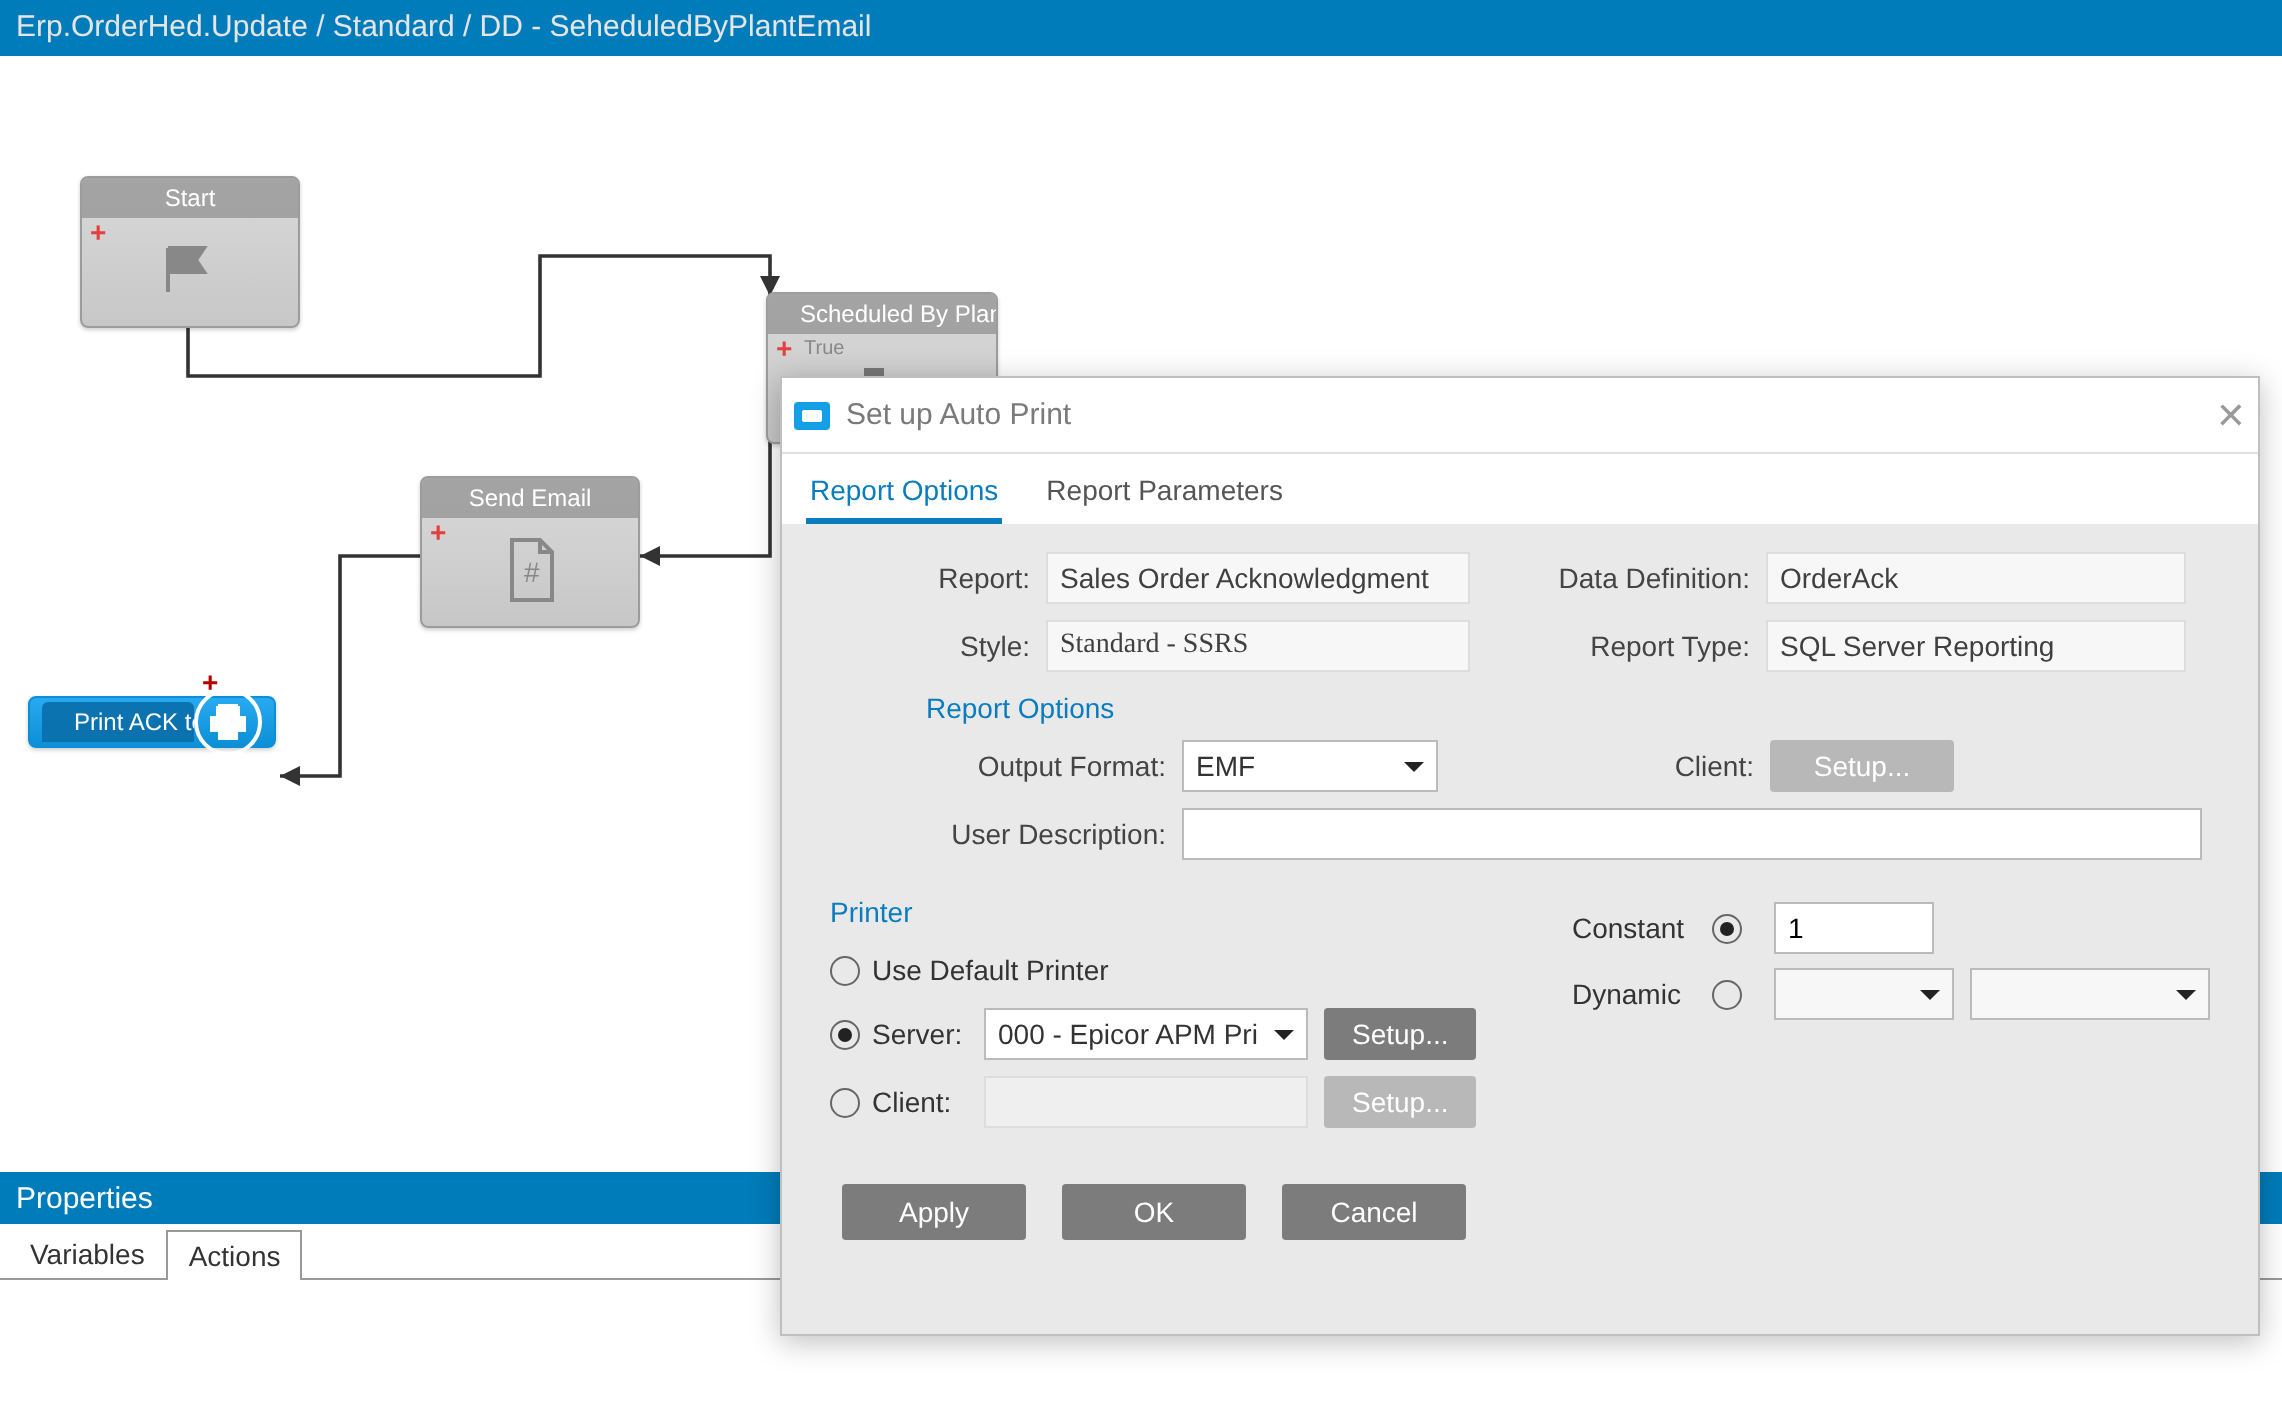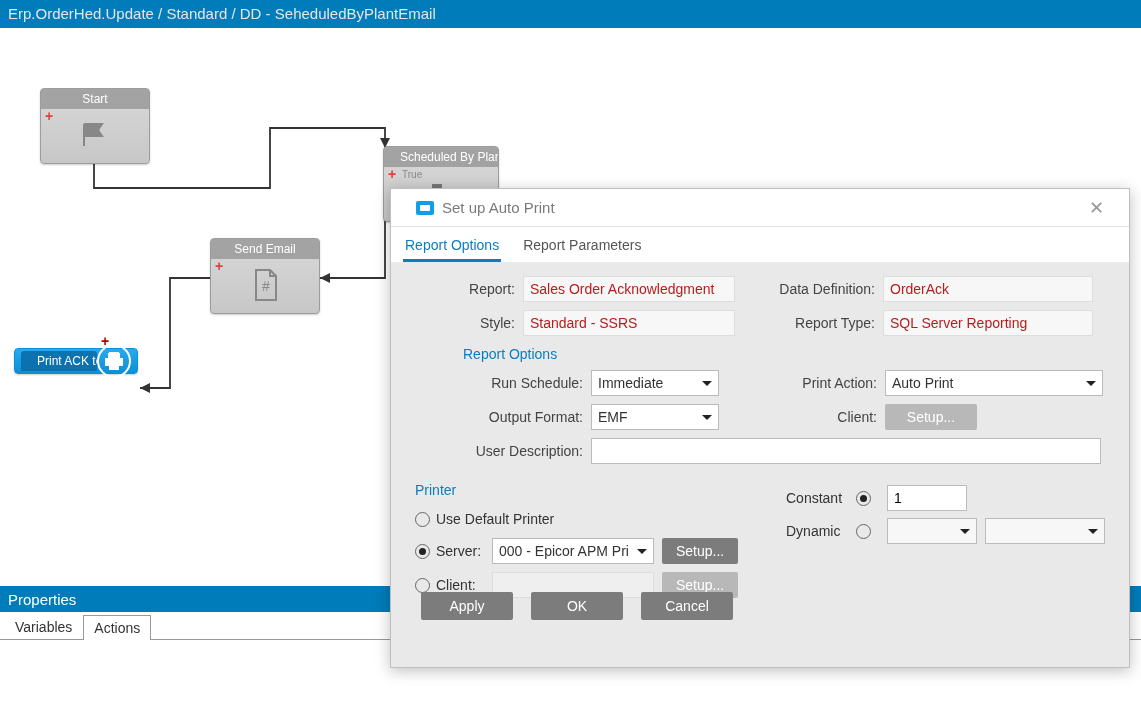--- a/index.html
+++ b/index.html
@@ -22,33 +22,33 @@
   .node .icon { width:34px; height:34px; border:2px solid #888; border-radius:50%; display:flex; align-items:center; justify-content:center; }
   .node.sel .icon { border-color:#fff; }
 
   .properties-hdr { background:#007cba; color:#fff; height:24px; line-height:24px; padding:0 8px; font-size:15px; }
   .tabs { display:flex; align-items:flex-end; height:28px; border-bottom:1px solid #999; padding-left:4px; }
   .tabs .tab { padding:4px 10px; border:1px solid transparent; border-bottom:none; font-size:14px; cursor:pointer; }
   .tabs .tab.active { border-color:#999; background:#fff; position:relative; top:1px; }
 
   
   .dialog { position:absolute; left:390px; top:188px; width:740px; height:480px; background:#e9e9e9; border:1px solid #bfbfbf; box-shadow:0 3px 14px rgba(0,0,0,0.25); }
-  .dlg-title { height:38px; display:flex; align-items:center; padding:0 25px; background:#fff; border-bottom:1px solid #e0e0e0; font-size:15px; color:#7a7a7a; }
+  .dlg-title { height:38px; display:flex; align-items:center; padding:0 6px; background:#fff; border-bottom:1px solid #e0e0e0; font-size:15px; color:#7a7a7a; }
   .dlg-title .win-icon { width:18px; height:14px; background:#129fe6; border-radius:2px; margin-right:8px; position:relative; }
   .dlg-title .win-icon::after { content:""; position:absolute; left:4px; right:4px; top:4px; bottom:4px; background:#fff; border-radius:1px; }
   .dlg-title .x { margin-left:auto; font-size:18px; color:#999; cursor:pointer; font-weight:200; }
 
   .dlg-tabs { display:flex; gap:20px; padding:4px 12px 0; background:#fff; }
   .dlg-tabs .t { padding:6px 2px; color:#555; font-size:14px; cursor:pointer; }
   .dlg-tabs .t.active { color:#0a7dbf; border-bottom:3px solid #0a7dbf; }
   .dlg-body { padding:10px 24px 10px 24px; background:#e9e9e9; height:370px; position:relative; }
 
   .row { display:flex; align-items:center; height:34px; }
   .lbl { text-align:right; color:#444; font-size:14px; }
-  .val { background:#f7f7f7; border:1px solid #ddd; height:26px; line-height:24px; padding:0 6px; color:#b91c1c; font-size:14px; }
+  .val { background:#f7f7f7; border:1px solid #ddd; height:26px; line-height:24px; padding:0 6px; color:#404040; font-size:14px; }
   .sel  { background:#fff; border:1px solid #bbb; height:26px; line-height:24px; padding:0 6px; font-size:14px; display:flex; align-items:center; justify-content:space-between; cursor:pointer; }
   .sel .caret { border:5px solid transparent; border-top-color:#222; margin-top:5px; }
   .inp { background:#fff; border:1px solid #bbb; height:26px; padding:0 6px; font-size:14px; }
   .section-lbl { color:#0a7dbf; font-size:14px; }
   .btn { background:#7c7c7c; color:#fff; height:26px; padding:0 14px; border:none; border-radius:2px; font-size:14px; cursor:pointer; }
   .btn.dis { background:#b8b8b8; }
   .btn.big { height:28px; width:92px; }
   .radio { width:15px; height:15px; border:1px solid #666; border-radius:50%; display:inline-flex; align-items:center; justify-content:center; margin-right:6px; cursor:pointer; }
   .radio.on::after { content:""; width:7px; height:7px; background:#222; border-radius:50%; }
   .dlg-buttons { position:absolute; left:0; right:0; bottom:12px; display:flex; gap:18px; padding-left:30px;align-items:flex-end; }
@@ -146,39 +146,27 @@
 
     <div class="row">
       <div class="lbl" style="width:100px;">Report:</div>
       <div class="val" style="width:212px; margin-left:8px;">Sales Order Acknowledgment</div>
       <div class="lbl" style="width:140px;">Data Definition:</div>
       <div class="val" style="width:210px; margin-left:8px;">OrderAck</div>
     </div>
 
     <div class="row">
       <div class="lbl" style="width:100px;">Style:</div>
-      <div class="val" style="width:212px; margin-left:8px;">Standard - SSRS</div>
+      <div class="val" style="width:212px; margin-left:8px;font-family:Liberation Serif, serif;">Standard - SSRS</div>
       <div class="lbl" style="width:140px;">Report Type:</div>
       <div class="val" style="width:210px; margin-left:8px;">SQL Server Reporting</div>
     </div>
 
     <div class="section-lbl" style="margin:6px 0 4px 48px;">Report Options</div>
 
-    <div class="row">
-      <div class="lbl" style="width:168px;">Run Schedule:</div>
-      <div class="sel" style="width:128px; margin-left:8px;">
-          <span>Immediate</span>
-          <span class="caret"></span>
-        </div>
-      <div class="lbl" style="width:158px;">Print Action:</div>
-      <div class="sel" style="width:218px; margin-left:8px;">
-          <span>Auto Print</span>
-          <span class="caret"></span>
-        </div>
-    </div>
 
     <div class="row">
       <div class="lbl" style="width:168px;">Output Format:</div>
       <div class="sel" style="width:128px; margin-left:8px;">
           <span>EMF</span>
           <span class="caret"></span>
         </div>
       <div class="lbl" style="width:158px;">Client:</div>
       <button class="btn dis" style="margin-left:8px; width:92px;">Setup...</button>
     </div>

